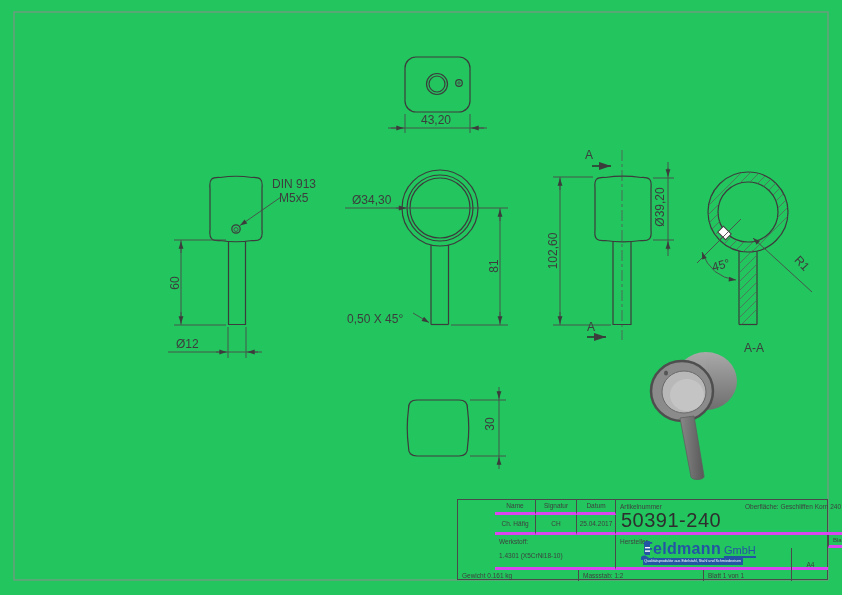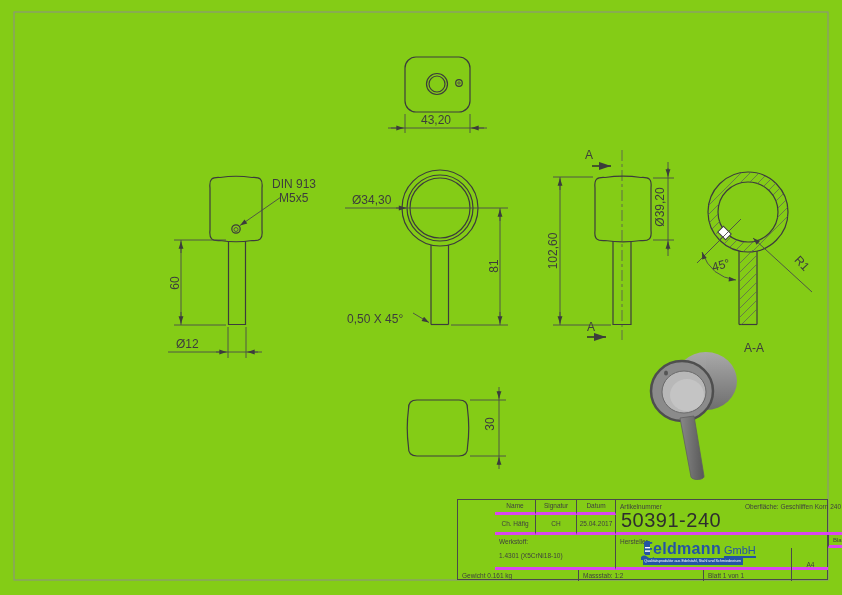--- a/index.html
+++ b/index.html
@@ -1,16 +1,16 @@
 <!DOCTYPE html>
 <html><head>
 <meta charset="utf-8">
 <style>
   html,body{margin:0;padding:0;background:#fff;}
-  .page{position:relative;width:842px;height:595px;background:#84cc16;overflow:hidden;
+  .page{position:relative;width:842px;height:595px;background:#22c55e;overflow:hidden;
         font-family:"Liberation Sans",sans-serif;}
   .page svg{position:absolute;left:0;top:0;}
   svg text{fill:#3d3d3d;font-family:"Liberation Sans",sans-serif;font-size:12px;}
   .geo{stroke:#3c3c3c;stroke-width:1.2;fill:none;}
   .thin{stroke:#4a4a4a;stroke-width:0.9;fill:none;}
   .hatch{stroke:#5a5a5a;stroke-width:0.7;}
   .cl{stroke:#555;stroke-width:0.8;stroke-dasharray:11 3 3 3;}
   .secarr{stroke:#2f2f2f;stroke-width:1.5;fill:none;}
   .al{marker-end:url(#ar);}
   .as{marker-start:url(#ar);}

